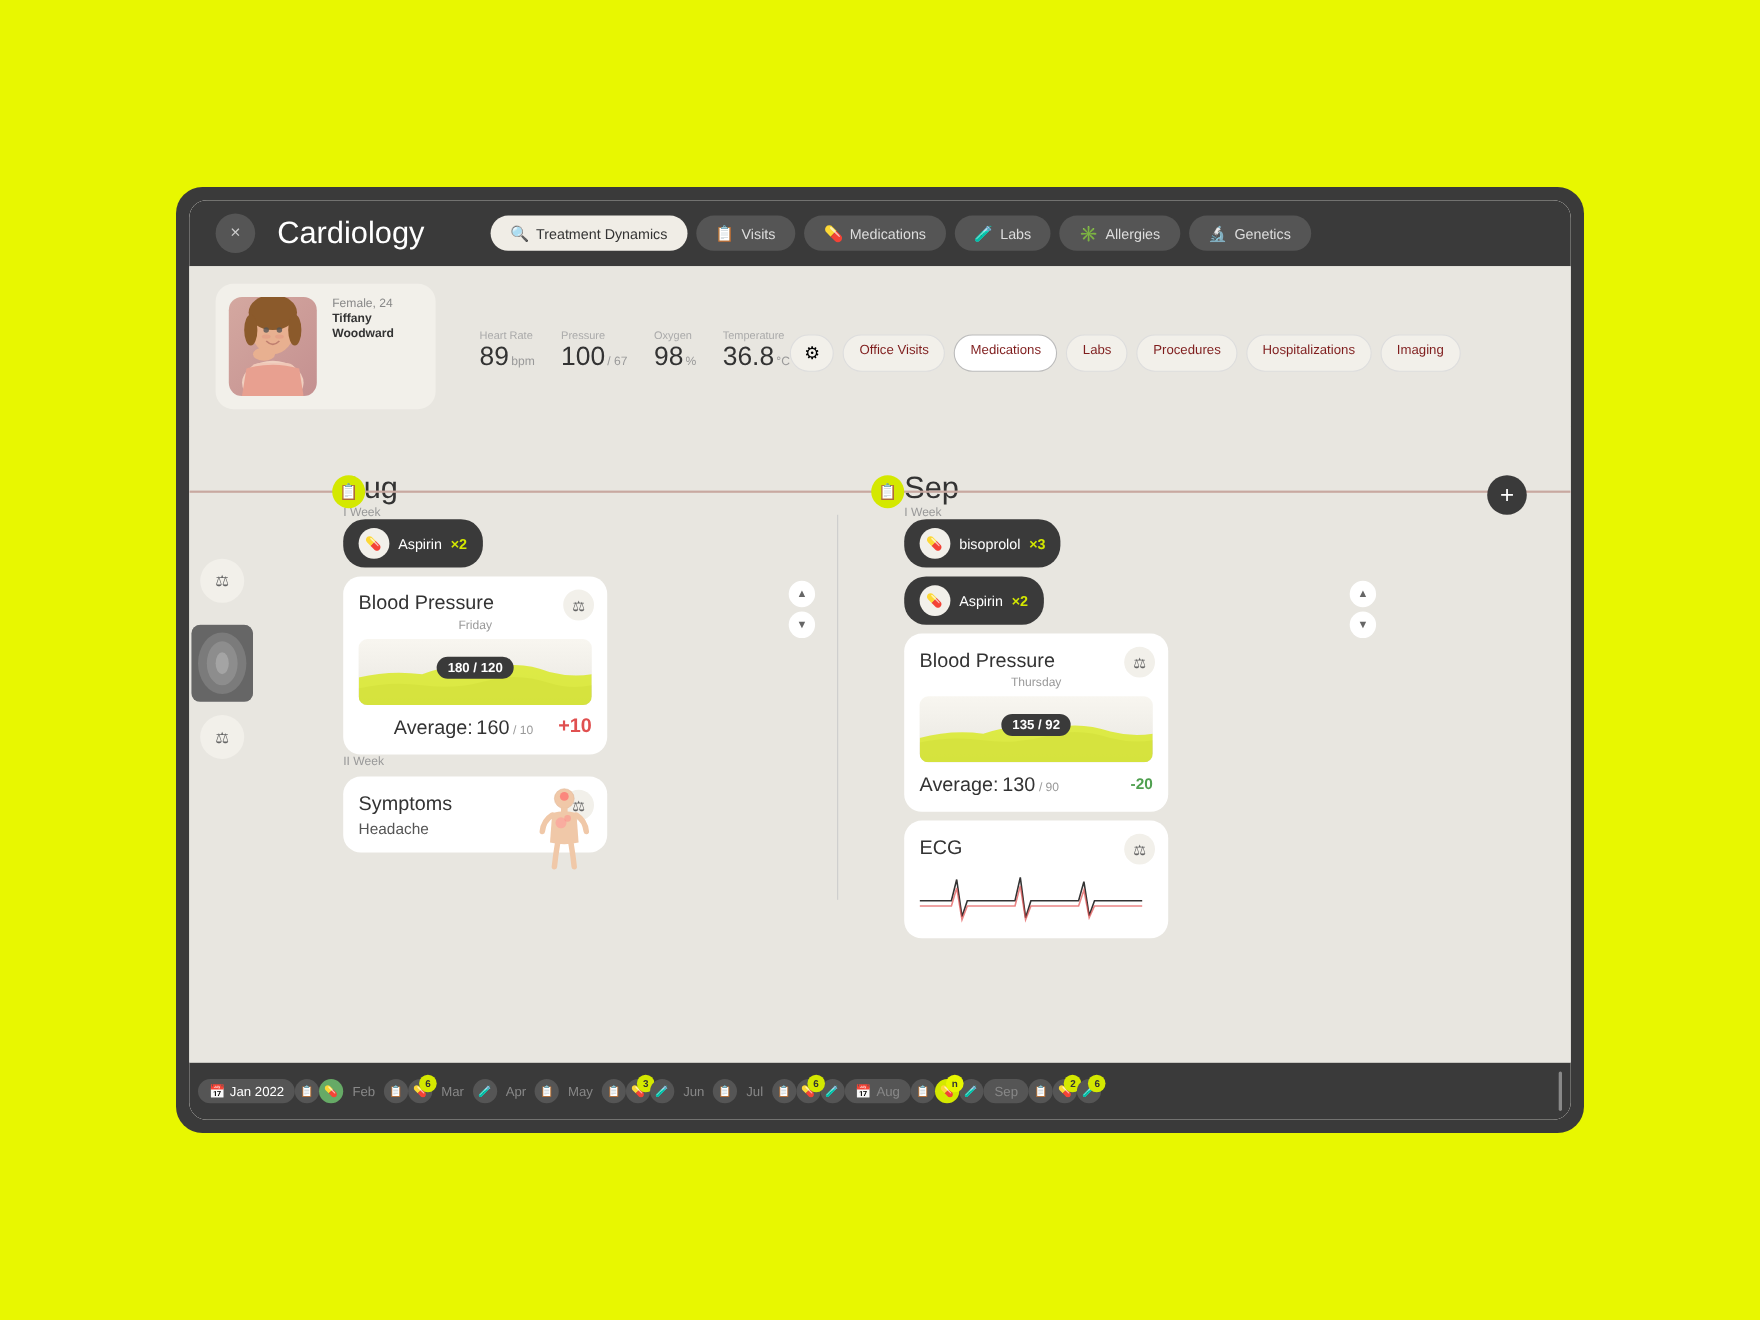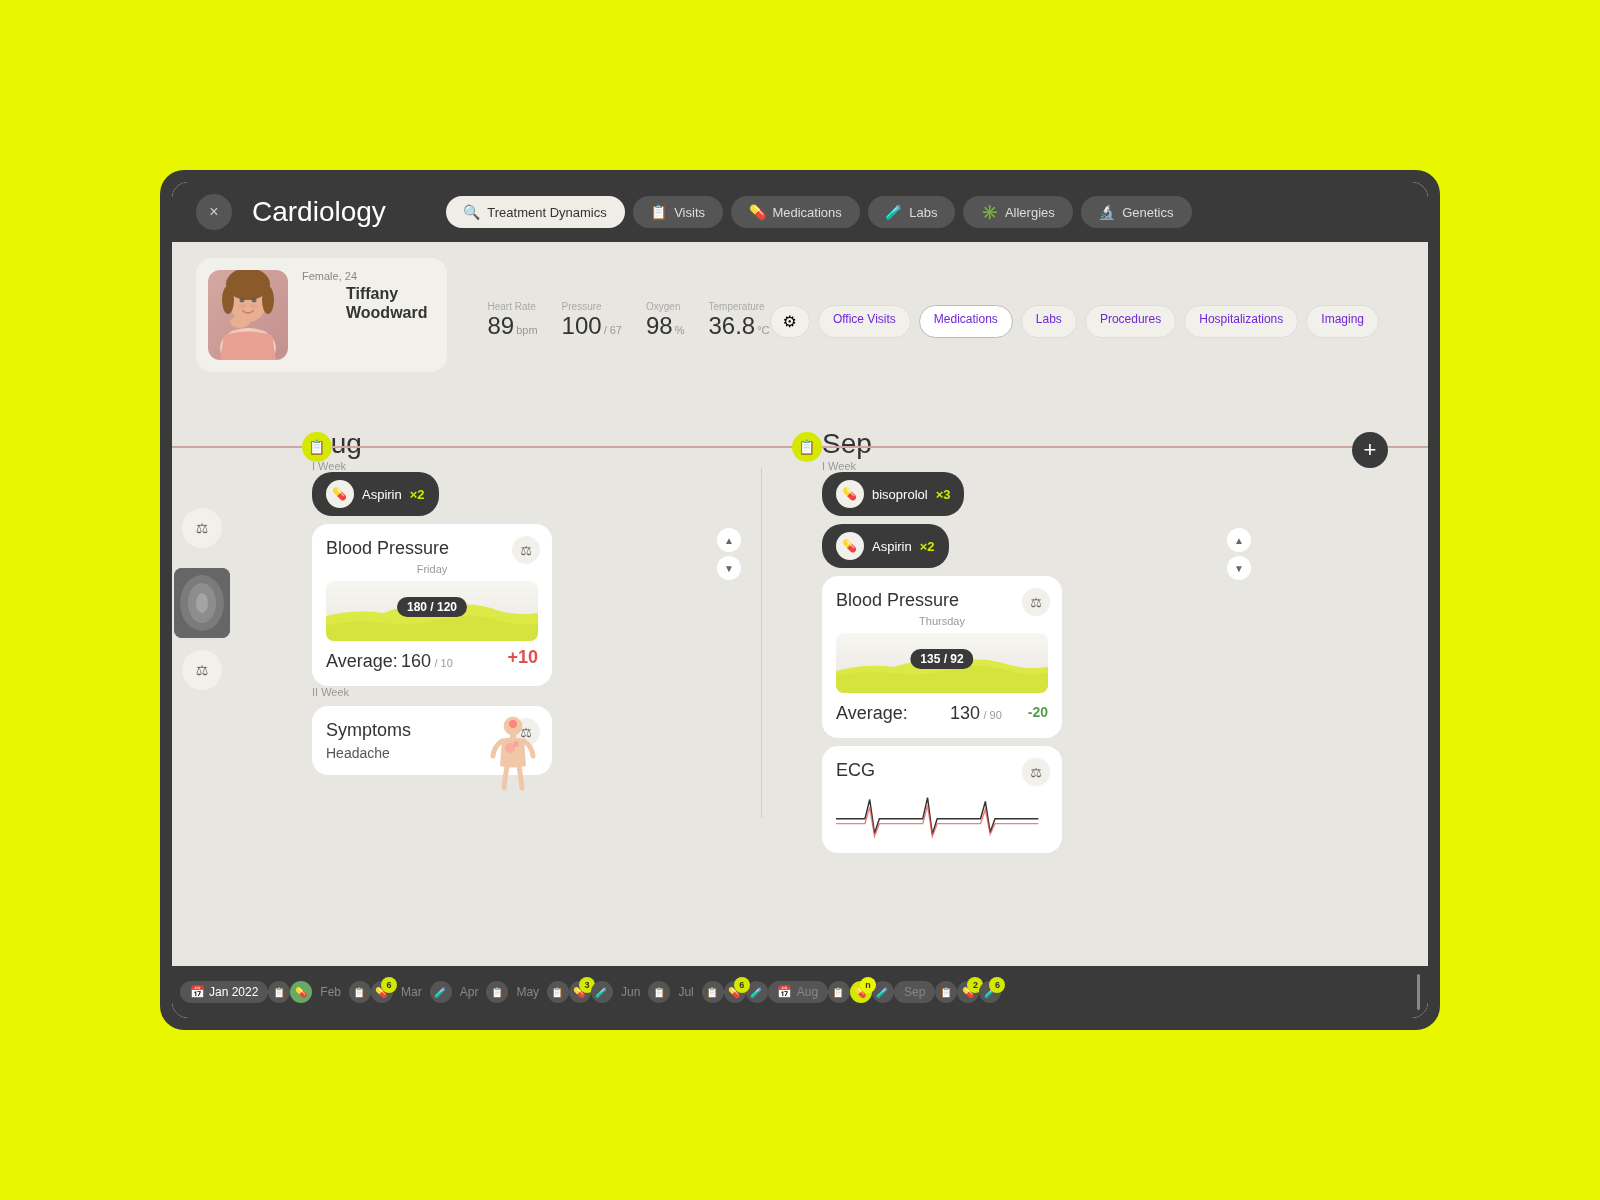--- a/index.html
+++ b/index.html
@@ -101,34 +101,34 @@
       border-radius: 12px;
       background: linear-gradient(135deg, #d4a8a0 0%, #c49090 100%);
       overflow: hidden;
       flex-shrink: 0;
       display: flex;
       align-items: flex-end;
       justify-content: center;
     }
     .patient-info { display: flex; flex-direction: column; gap: 2px; }
     .patient-gender { font-size: 11px; color: #888; }
-    .patient-name { font-size: 16px; font-weight: 600; color: #333; line-height: 1.2; margin-left: 44px; }
+    .patient-name { font-size: 11px; font-weight: 600; color: #333; line-height: 1.2; }
     .filter-pills {
       display: flex;
       gap: 8px;
       flex-wrap: wrap;
       margin-top: 4px;
     }
     .filter-pill {
       background: #f2f0ea;
       border: 1.5px solid #ddd;
       border-radius: 20px;
       padding: 6px 14px;
       font-size: 12px;
-      color: #6d28d9;
+      color: #7f1d1d;
       cursor: pointer;
       white-space: nowrap;
     }
     .filter-pill.active { background: #fff; border-color: #bbb; }
     .filter-icon-pill {
       background: #f2f0ea;
       border: 1.5px solid #ddd;
       border-radius: 20px;
       padding: 6px 12px;
       cursor: pointer;
@@ -557,21 +557,21 @@
             <div class="card-icon">⚖</div>
             <div class="card-title">Blood Pressure</div>
             <div class="bp-day">Friday</div>
             <div class="bp-chart">
               <svg viewBox="0 0 220 60" width="100%" height="100%" preserveAspectRatio="none">
                 <path class="gray-wave" d="M0 45 Q30 38 60 42 Q90 46 120 38 Q150 30 180 40 Q200 46 220 42 L220 60 L0 60 Z"></path>
                 <path class="yellow-wave" d="M0 35 Q30 28 60 32 Q90 20 120 28 Q150 18 180 30 Q200 35 220 32 L220 60 L0 60 Z"></path>
               </svg>
               <div class="bp-reading">180 / 120</div>
             </div>
-            <div style="display:flex;justify-content:space-between;align-items:flex-start;margin-top:4px;">
+            <div style="display:flex;justify-content:space-between;align-items:center;margin-top:4px;margin-left:32px;">
               <span class="bp-average">
                 <span>Average:</span>
                 <span style="font-size:18px;color:#333;font-weight:400;">160</span>
                 <span style="font-size:11px;color:#999;">/ 10</span>
               </span>
               <span style="font-size:18px;color:#e05050;font-weight:600;">+10</span>
             </div>
           </div>
 
           <div style="position:absolute;right:20px;top:140px;display:flex;flex-direction:column;gap:4px;">
@@ -635,21 +635,21 @@
             <div class="bp-chart">
               <svg viewBox="0 0 220 60" width="100%" height="100%" preserveAspectRatio="none">
                 <path class="gray-wave" d="M0 42 Q30 36 60 40 Q90 44 120 36 Q150 28 180 38 Q200 43 220 40 L220 60 L0 60 Z"></path>
                 <path class="yellow-wave" d="M0 38 Q30 30 60 34 Q90 24 120 30 Q150 22 180 32 Q200 37 220 34 L220 60 L0 60 Z"></path>
               </svg>
               <div class="bp-reading">135 / 92</div>
             </div>
             <div style="display:flex;justify-content:space-between;align-items:center;margin-top:4px;">
               <span class="bp-average">
                 <span>Average:</span>
-                <span style="font-size:18px;color:#333;font-weight:400;margin-left:39px;">130</span>
+                <span style="font-size:18px;color:#333;font-weight:400;">130</span>
                 <span style="font-size:11px;color:#999;">/ 90</span>
               </span>
               <span style="font-size:14px;color:#50a050;font-weight:600;">-20</span>
             </div>
           </div>
 
           <div style="position:absolute;right:20px;top:140px;display:flex;flex-direction:column;gap:4px;">
             <div class="col-nav-btn">▲</div>
             <div class="col-nav-btn">▼</div>
           </div>

